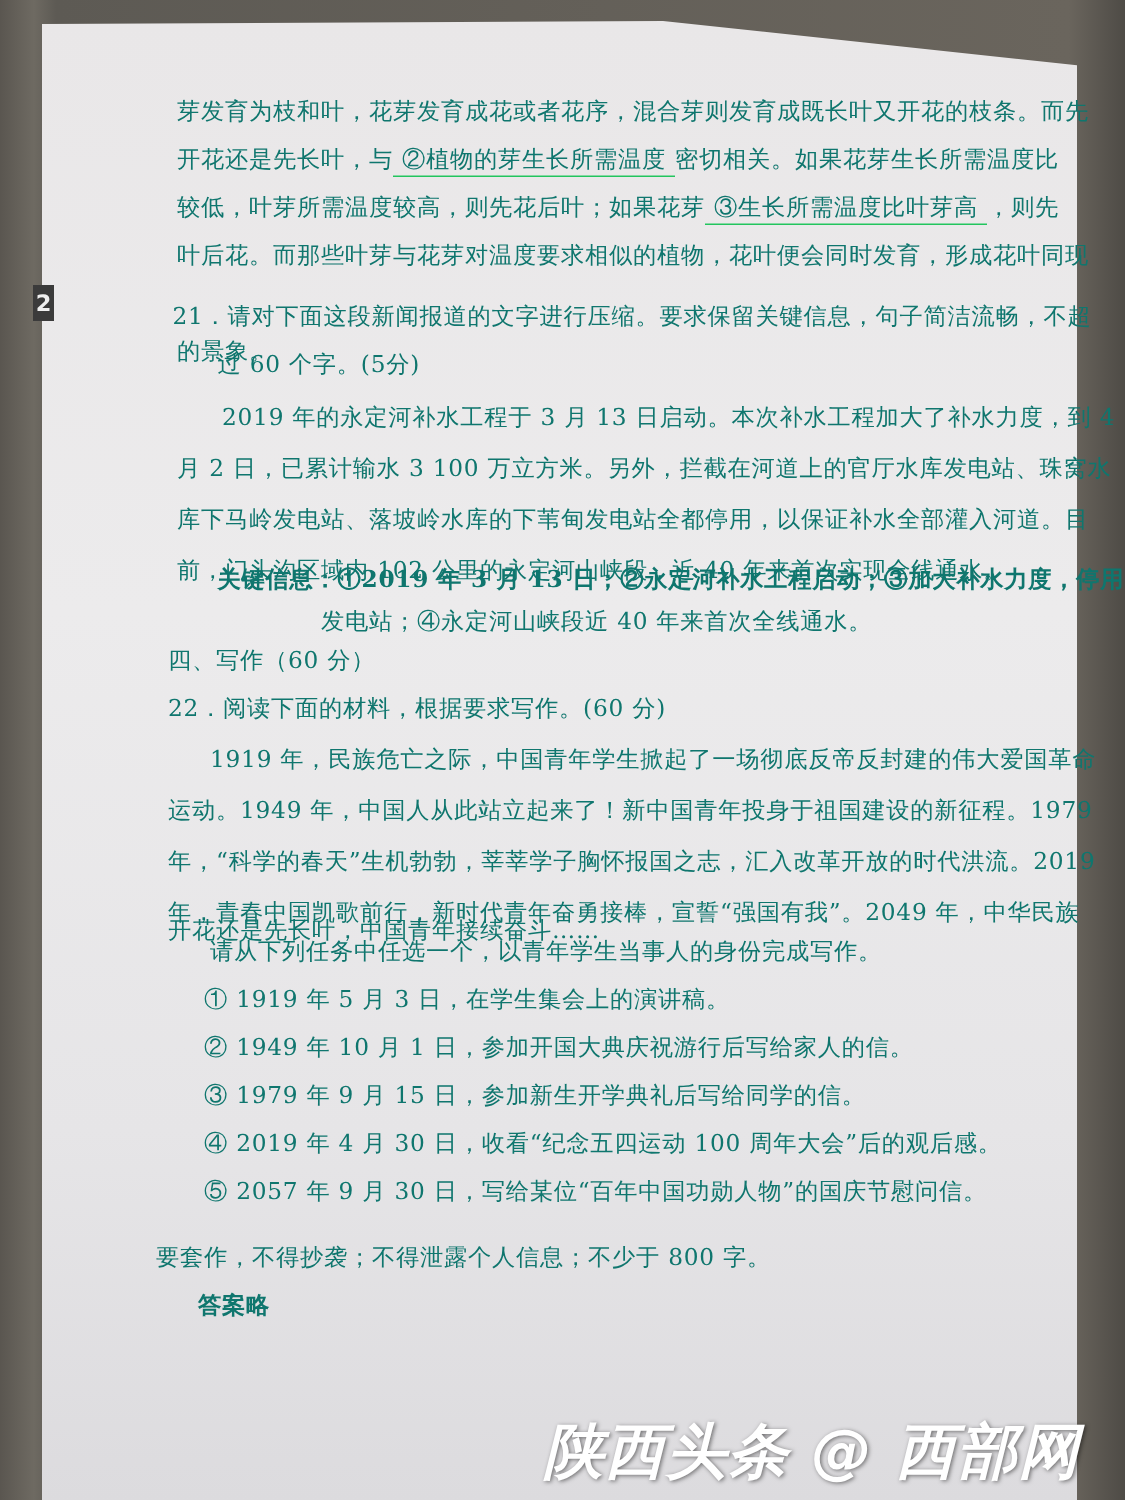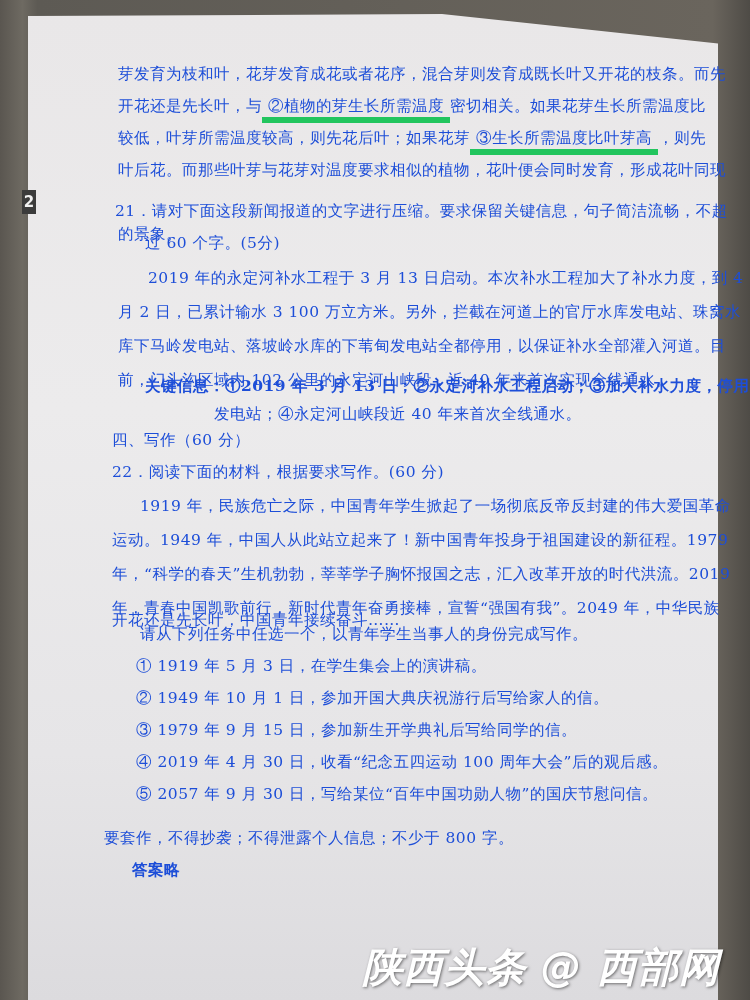--- a/index.html
+++ b/index.html
@@ -14,24 +14,24 @@
     box-shadow: 0 0 6px rgba(0,0,0,0.35);
     clip-path: polygon(0 2px, 60% 0, 100% 3%, 100% 100%, 0 100%);
   }
   .page-marker {
     position:absolute; left:22px; top:190px; width:14px; height:24px;
     background:#3b3b3b; color:#f0f0f0; font: bold 15px "DejaVu Sans", sans-serif;
     line-height:24px; text-align:center;
   }
   .content {
     position:absolute; left:0; top:0; width:750px; height:927px;
-    color:#1d4ed8; font-size:15.5px; letter-spacing:0.5px;
+    color:#0f766e; font-size:15.5px; letter-spacing:0.5px;
   }
   .line { position:absolute; white-space:nowrap; }
-  .ans { display:inline-block; border-bottom:6px solid #22c55e; padding:0 6px 0 6px; }
+  .ans { display:inline-block; border-bottom:1px solid #22c55e; padding:0 6px 0 6px; }
   .watermark {
     position:absolute; right:30px; top:940px;
     font: bold italic 40px "DejaVu Sans", sans-serif;
     color:#ffffff; letter-spacing:1px;
     text-shadow: 1px 1px 3px rgba(0,0,0,0.5);
   }
   .bold { font-weight:bold; }
 </style>
 </head>
 <body>

